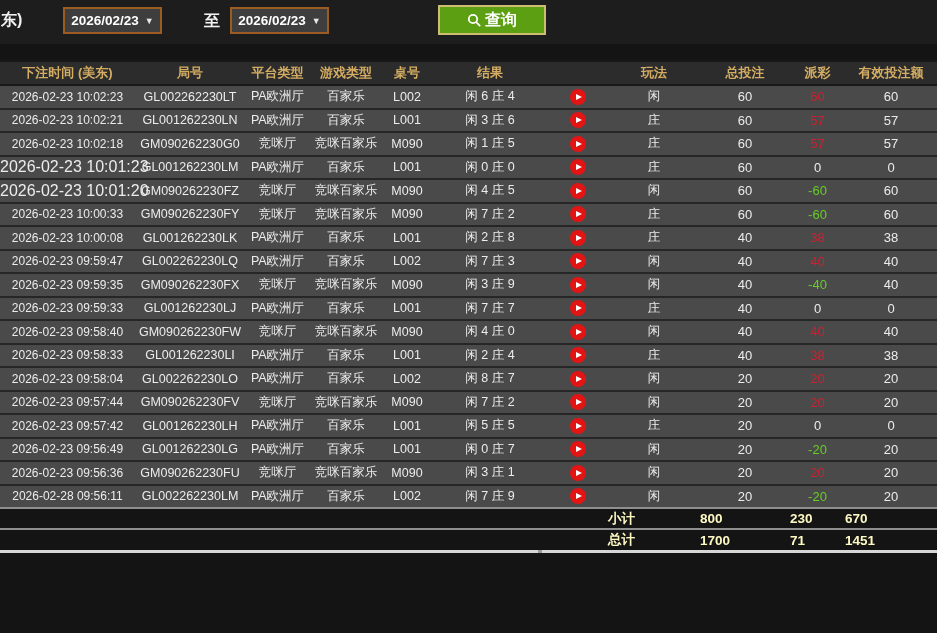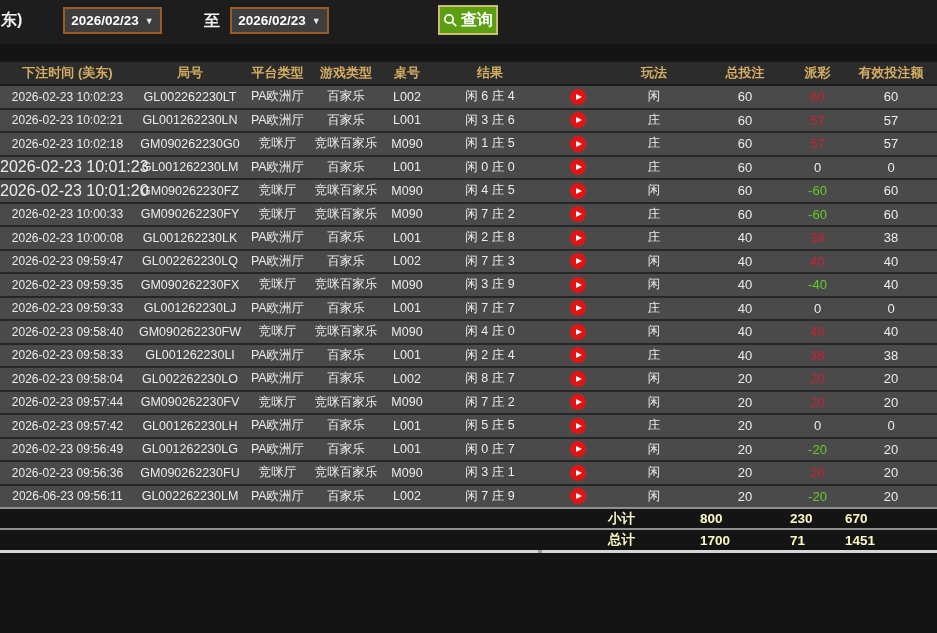--- a/index.html
+++ b/index.html
@@ -9,21 +9,21 @@
   
   .topbar { position:relative; height:44px; background:#1d1d1d; }
   .cut-label { position:absolute; left:1px; top:10px; color:#f2f2f2; font-size:16px; font-weight:bold; }
   .date-picker { position:absolute; top:7px; width:99px; height:27px; background:#3e3e3e;
                  border:2px solid #9b5b22; color:#fff; font-weight:bold; font-size:13.5px;
                  display:flex; align-items:center; justify-content:center; gap:6px; cursor:pointer; }
   .date-picker .caret { font-size:9px; color:#e8e8e8; }
   #picker-from { left:63px; }
   #picker-to   { left:230px; }
   .to-label { position:absolute; left:204px; top:11px; color:#f2f2f2; font-size:16px; font-weight:bold; }
-  .query-btn { position:absolute; left:438px; top:5px; height:30px; padding:0 3px;
+  .query-btn { position:absolute; left:438px; top:5px; height:30px; padding:0 27px;
                background:#5d9f13; border:2px solid #cdbd72; color:#fff; font-size:16px;
                font-weight:bold; display:flex; align-items:center; gap:3px; cursor:pointer; }
   .query-btn svg { display:block; }
 
   
   table { border-collapse:collapse; table-layout:fixed; width:937px;margin-top:16px; }
   thead th { background:#2c2c2c; color:#d4ad63; font-weight:bold; font-size:13px;
              height:24px; border-top:2px solid #181818; border-bottom:2px solid #181818;
              text-align:center; }
   tbody td { background:#4a4a4a; color:#ececec; font-size:12.5px; text-align:center;
@@ -404,21 +404,21 @@
         <span class="play-tri"></span>
       </span>
     </td>
     <td>闲</td>
     <td class="num">20</td>
     <td class="num pos">20</td>
     <td class="num">20</td>
   </tr>
 
   <tr>
-    <td style="font-size:12px">2026-06-23 09:56:11</td>
+    <td style="font-size:12px">2026-02-28 09:56:11</td>
     <td>GL002262230LM</td>
     <td>PA欧洲厅</td>
     <td>百家乐</td>
     <td>L002</td>
     <td>闲 7 庄 9</td>
     <td>
       <span class="play-btn">
         <span class="play-tri"></span>
       </span>
     </td>

